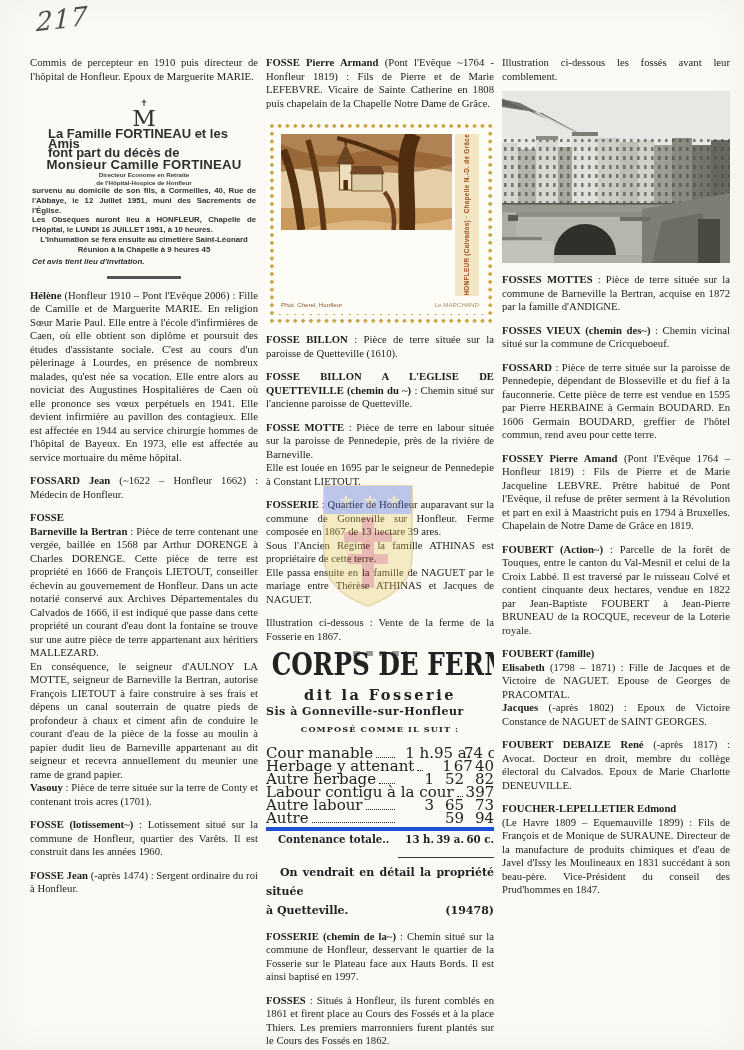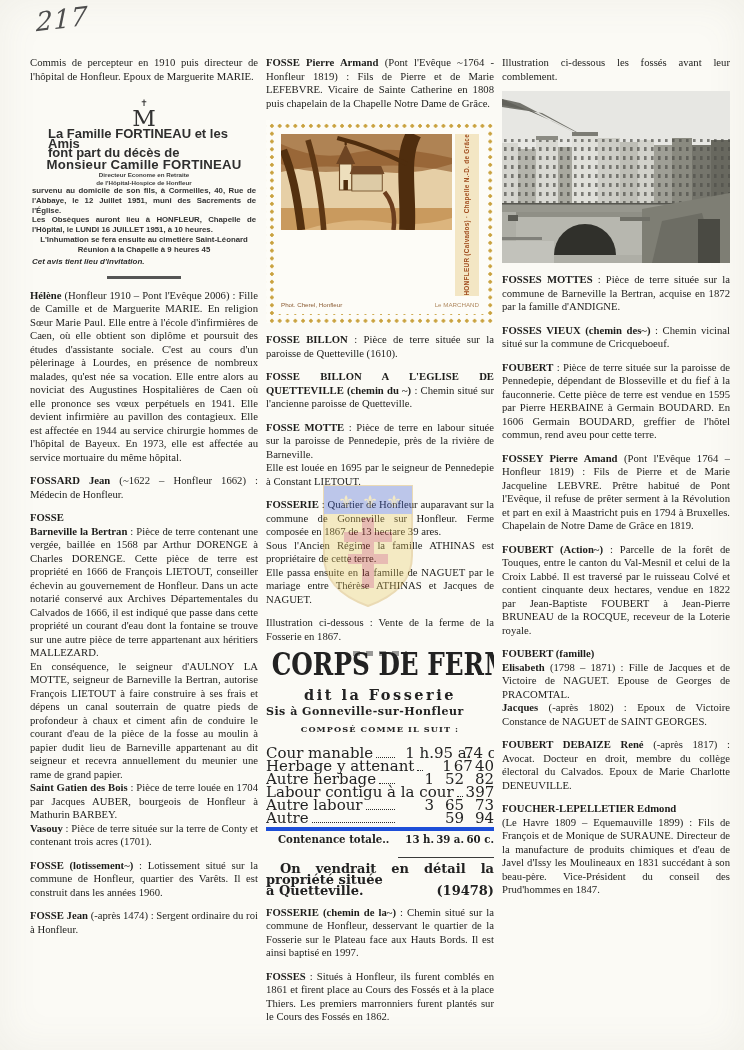--- a/index.html
+++ b/index.html
@@ -55,21 +55,21 @@
   .ad-row{display:flex;align-items:baseline;line-height:12.6px;}
   .ad-row .lbl{white-space:nowrap;}
   .leader{flex:1;border-bottom:1.6px dotted #2a2a2a;margin:0 3px 2px;min-width:6px;}
   .sp{flex:1;}
   .v{display:inline-block;width:30px;text-align:right;white-space:nowrap;}
   .v.v1{width:36px;}
   .ad-total{display:flex;align-items:baseline;border-top:4px solid #1d4ed8;margin-top:2px;
      padding-top:2px;font-weight:bold;font-size:10.2px;}
   .ad-total .lbl{padding-left:12px;white-space:nowrap;}
   .ad-total .vals{border-bottom:1px solid #3a3a3a;padding-bottom:10px;white-space:nowrap;}
-  .ad-foot{font-size:13px;font-weight:bold;margin-top:5px;line-height:11px;}
+  .ad-foot{font-size:11px;font-weight:bold;margin-top:5px;line-height:19px;}
   .ad-foot .fl1{display:block;text-indent:14px;}
   .ad-foot .fl2{display:flex;justify-content:space-between;}
 
   
   .photo{margin:8px 0 6px;height:172px;background:#dcdcd6;overflow:hidden;}
   .photo svg{display:block;}
 
   
   .watermark{position:absolute;left:52px;top:424px;width:100px;height:132px;opacity:.32;
      z-index:0;pointer-events:none;}
@@ -105,21 +105,20 @@
         <p class="cfooter">Cet avis tient lieu d'invitation.</p>
         <div class="cline"></div>
       </div>
 
       <div>
           <p class="entry gap"><b>Hélène</b> (Honfleur 1910 – Pont l'Evêque 2006) : Fille de Camille et de Marguerite MARIE. En religion Sœur Marie Paul. Elle entre à l'école d'infirmières de Caen, où elle obtient son diplôme et poursuit des études d'assistante sociale. C'est au cours d'un pèlerinage à Lourdes, en présence de nombreux malades, qu'est née sa vocation. Elle entre alors au noviciat des Augustines Hospitalières de Caen où elle prononce ses vœux perpétuels en 1941. Elle devient infirmière au pavillon des contagieux. Elle est affectée en 1944 au service chirurgie hommes de l'hôpital de Bayeux. En 1973, elle est affectée au service mortuaire du même hôpital.</p>
           <p class="entry gap"><b>FOSSARD Jean</b> (~1622 – Honfleur 1662) : Médecin de Honfleur.</p>
           <p class="entry gap"><b>FOSSE</b></p>
           <p class="entry"><b>Barneville la Bertran</b> : Pièce de terre contenant une vergée, baillée en 1568 par Arthur DORENGE à Charles DORENGE. Cette pièce de terre est propriété en 1666 de François LIETOUT, conseiller échevin au gouvernement de Honfleur. Dans un acte notarié conservé aux Archives Départementales du Calvados de 1666, il est indiqué que passe dans cette propriété un courant d'eau dont la fontaine se trouve sur une autre pièce de terre appartenant aux héritiers MALLEZARD.</p>
           <p class="entry">En conséquence, le seigneur d'AULNOY LA MOTTE, seigneur de Barneville la Bertran, autorise François LIETOUT à faire construire à ses frais et dépens un canal souterrain de quatre pieds de profondeur à chaux et ciment afin de conduire le courant d'eau de la pièce de la fosse au moulin à papier dudit lieu de Barneville appartenant au dit seigneur et recevra annuellement du meunier une rame de grand papier.</p>
-          <p class="entry"><b>Saint Gatien des Bois</b> : Pièce de terre louée en 1704 par Jacques AUBER, bourgeois de Honfleur à Mathurin BARBEY.</p>
           <p class="entry"><b>Vasouy</b> : Pièce de terre située sur la terre de Conty et contenant trois acres (1701).</p>
           <p class="entry gap"><b>FOSSE (lotissement~)</b> : Lotissement situé sur la commune de Honfleur, quartier des Varêts. Il est construit dans les années 1960.</p>
           <p class="entry gap"><b>FOSSE Jean</b> (-après 1474) : Sergent ordinaire du roi à Honfleur.</p>
         </div>
     </div>
 
     <div class="col">
 
       <svg class="watermark" viewBox="0 0 100 132">
         <path d="M6,6 h88 v70 q0,34 -44,50 q-44,-16 -44,-50 z" fill="#e8c95d" stroke="#c89a2e" stroke-width="2"></path>
@@ -293,21 +292,21 @@
           <rect x="0" y="150" width="52" height="22" fill="#c2c2bb"></rect>
           <rect x="0" y="146" width="40" height="3" fill="#80807a"></rect>
           <rect x="6" y="124" width="10" height="6" fill="#5a5a53"></rect>
           <rect x="118" y="126" width="30" height="4" fill="#6f6f67"></rect>
         </svg>
       </div>
 
       <div>
           <p class="entry gap"><b>FOSSES MOTTES</b> : Pièce de terre située sur la commune de Barneville la Bertran, acquise en 1872 par la famille d'ANDIGNE.</p>
           <p class="entry gap"><b>FOSSES VIEUX (chemin des~)</b> : Chemin vicinal situé sur la commune de Cricqueboeuf.</p>
-          <p class="entry gap"><b>FOUBERT</b> : Pièce de terre située sur la paroisse de Pennedepie, dépendant de Blosseville et du fief à la fauconnerie. Cette pièce de terre est vendue en 1595 par Pierre HERBAINE à Germain BOUDARD. En 1606 Germain BOUDARD, greffier de l'hôtel commun, rend aveu pour cette terre.</p>
+          <p class="entry gap"><b>FOSSARD</b> : Pièce de terre située sur la paroisse de Pennedepie, dépendant de Blosseville et du fief à la fauconnerie. Cette pièce de terre est vendue en 1595 par Pierre HERBAINE à Germain BOUDARD. En 1606 Germain BOUDARD, greffier de l'hôtel commun, rend aveu pour cette terre.</p>
           <p class="entry gap"><b>FOSSEY Pierre Amand</b> (Pont l'Evêque 1764 – Honfleur 1819) : Fils de Pierre et de Marie Jacqueline LEBVRE. Prêtre habitué de Pont l'Evêque, il refuse de prêter serment à la Révolution et part en exil à Maastricht puis en 1794 à Bruxelles. Chapelain de Notre Dame de Grâce en 1819.</p>
           <p class="entry gap"><b>FOUBERT (Action~)</b> : Parcelle de la forêt de Touques, entre le canton du Val-Mesnil et celui de la Croix Labbé. Il est traversé par le ruisseau Colvé et contient cinquante deux hectares, vendue en 1822 par Jean-Baptiste FOUBERT à Jean-Pierre BRUNEAU de la ROCQUE, receveur de la Loterie royale.</p>
           <p class="entry gap"><b>FOUBERT (famille)</b></p>
           <p class="entry"><b>Elisabeth</b> (1798 – 1871) : Fille de Jacques et de Victoire de NAGUET. Epouse de Georges de PRACOMTAL.</p>
           <p class="entry"><b>Jacques</b> (-après 1802) : Epoux de Victoire Constance de NAGUET de SAINT GEORGES.</p>
           <p class="entry gap"><b>FOUBERT DEBAIZE René</b> (-après 1817) : Avocat. Docteur en droit, membre du collège électoral du Calvados. Epoux de Marie Charlotte DENEUVILLE.</p>
           <p class="entry gap"><b>FOUCHER-LEPELLETIER Edmond</b></p>
           <p class="entry">(Le Havre 1809 – Equemauville 1899) : Fils de François et de Monique de SURAUNE. Directeur de la manufacture de produits chimiques et d'eau de Javel d'Issy les Moulineaux en 1831 succédant à son beau-père. Vice-Président du conseil des Prud'hommes en 1847.</p>
         </div>
     </div>

